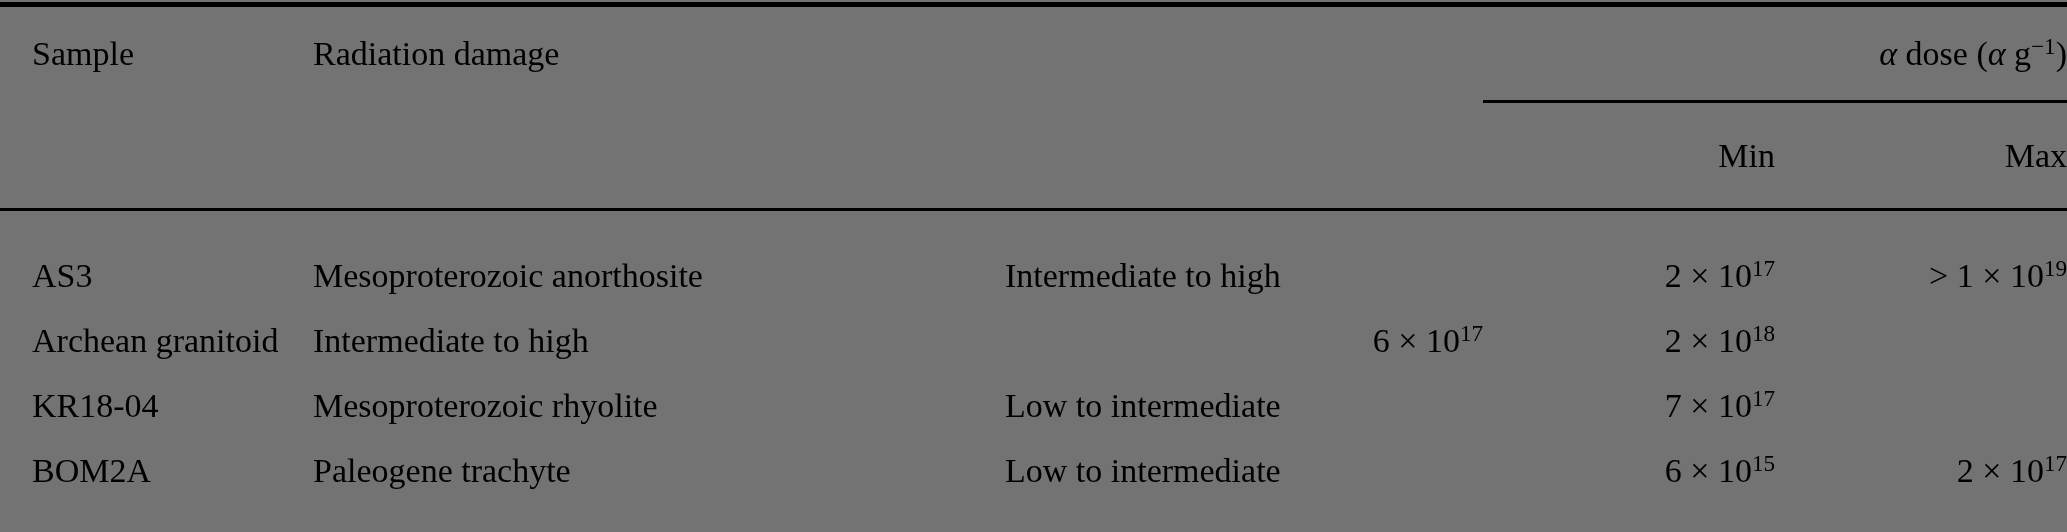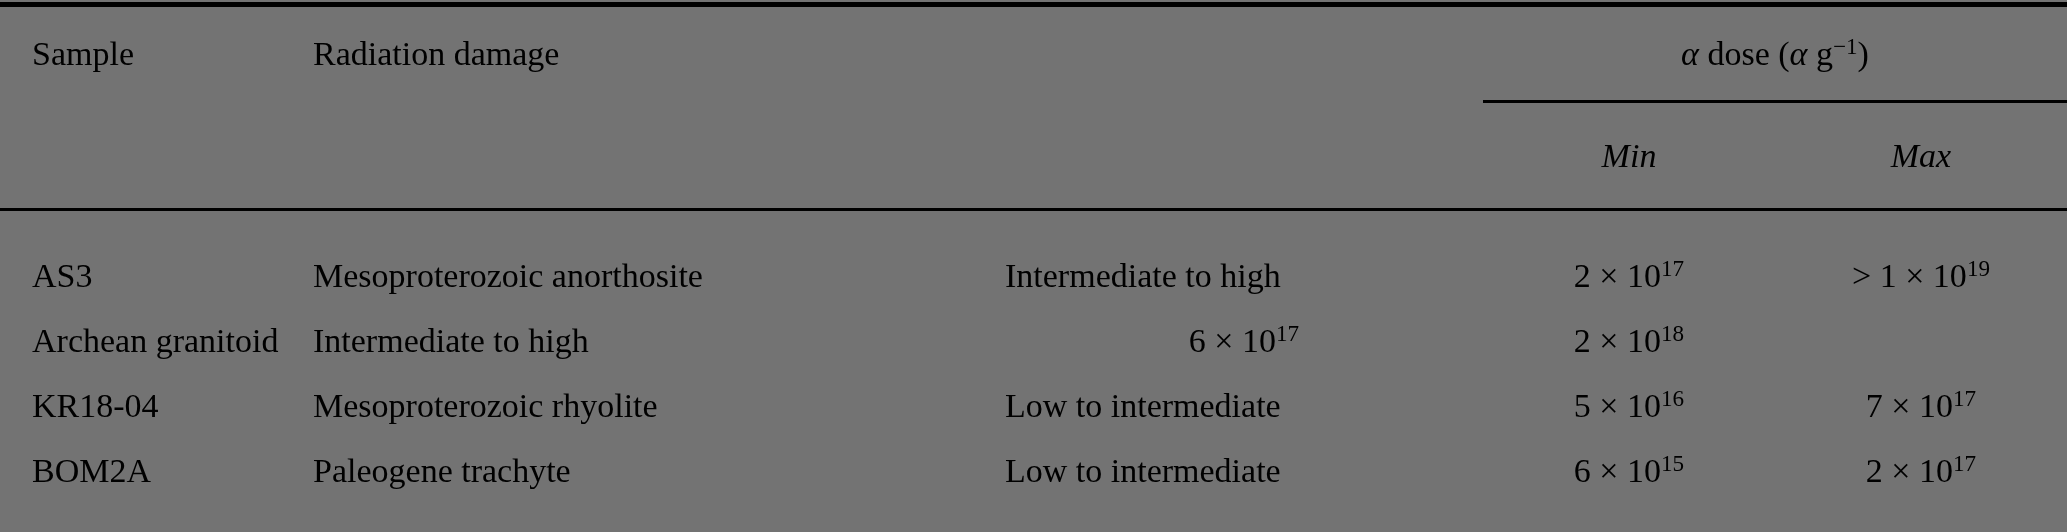--- a/index.html
+++ b/index.html
@@ -34,26 +34,26 @@
     align-items: center;
   }
   .header1 { height: 93px; }
   .cmidrow { height: 3px; }
   .cmidrule {
     grid-column: 4 / 6;
     height: 3px;
     background: #000000;
     align-self: start;
   }
-  .header2 { height: 105px; font-style: italic; }
+  .header2 { height: 105px; }
   .tbody { padding-top: 32px; }
   .datarow { height: 65px; }
   .spacer-bottom { height: 37px; }
   .cell { white-space: nowrap; }
-  .center { text-align: center; }
+  .center { text-align: right; }
   .span2 { grid-column: 4 / 6; }
   .it { font-style: italic; }
   sup {
     font-size: 0.68em;
     line-height: 0;
     vertical-align: 0.48em;
   }
 </style>
 </head>
 <body>
@@ -96,21 +96,20 @@
       <div class="cell">Archean granitoid</div>
       <div class="cell">Intermediate to high</div>
       <div class="cell center"><span>6 × 10</span><sup>17</sup></div>
       <div class="cell center"><span>2 × 10</span><sup>18</sup></div>
     </div>
 
     <div class="row datarow">
       <div class="cell">KR18-04</div>
       <div class="cell">Mesoproterozoic rhyolite</div>
       <div class="cell">Low to intermediate</div>
-      <div class="cell center"><span>5 × 10</span><sup>16</sup></div>
       <div class="cell center"><span>7 × 10</span><sup>17</sup></div>
     </div>
 
     <div class="row datarow">
       <div class="cell">BOM2A</div>
       <div class="cell">Paleogene trachyte</div>
       <div class="cell">Low to intermediate</div>
       <div class="cell center"><span>6 × 10</span><sup>15</sup></div>
       <div class="cell center"><span>2 × 10</span><sup>17</sup></div>
     </div>

